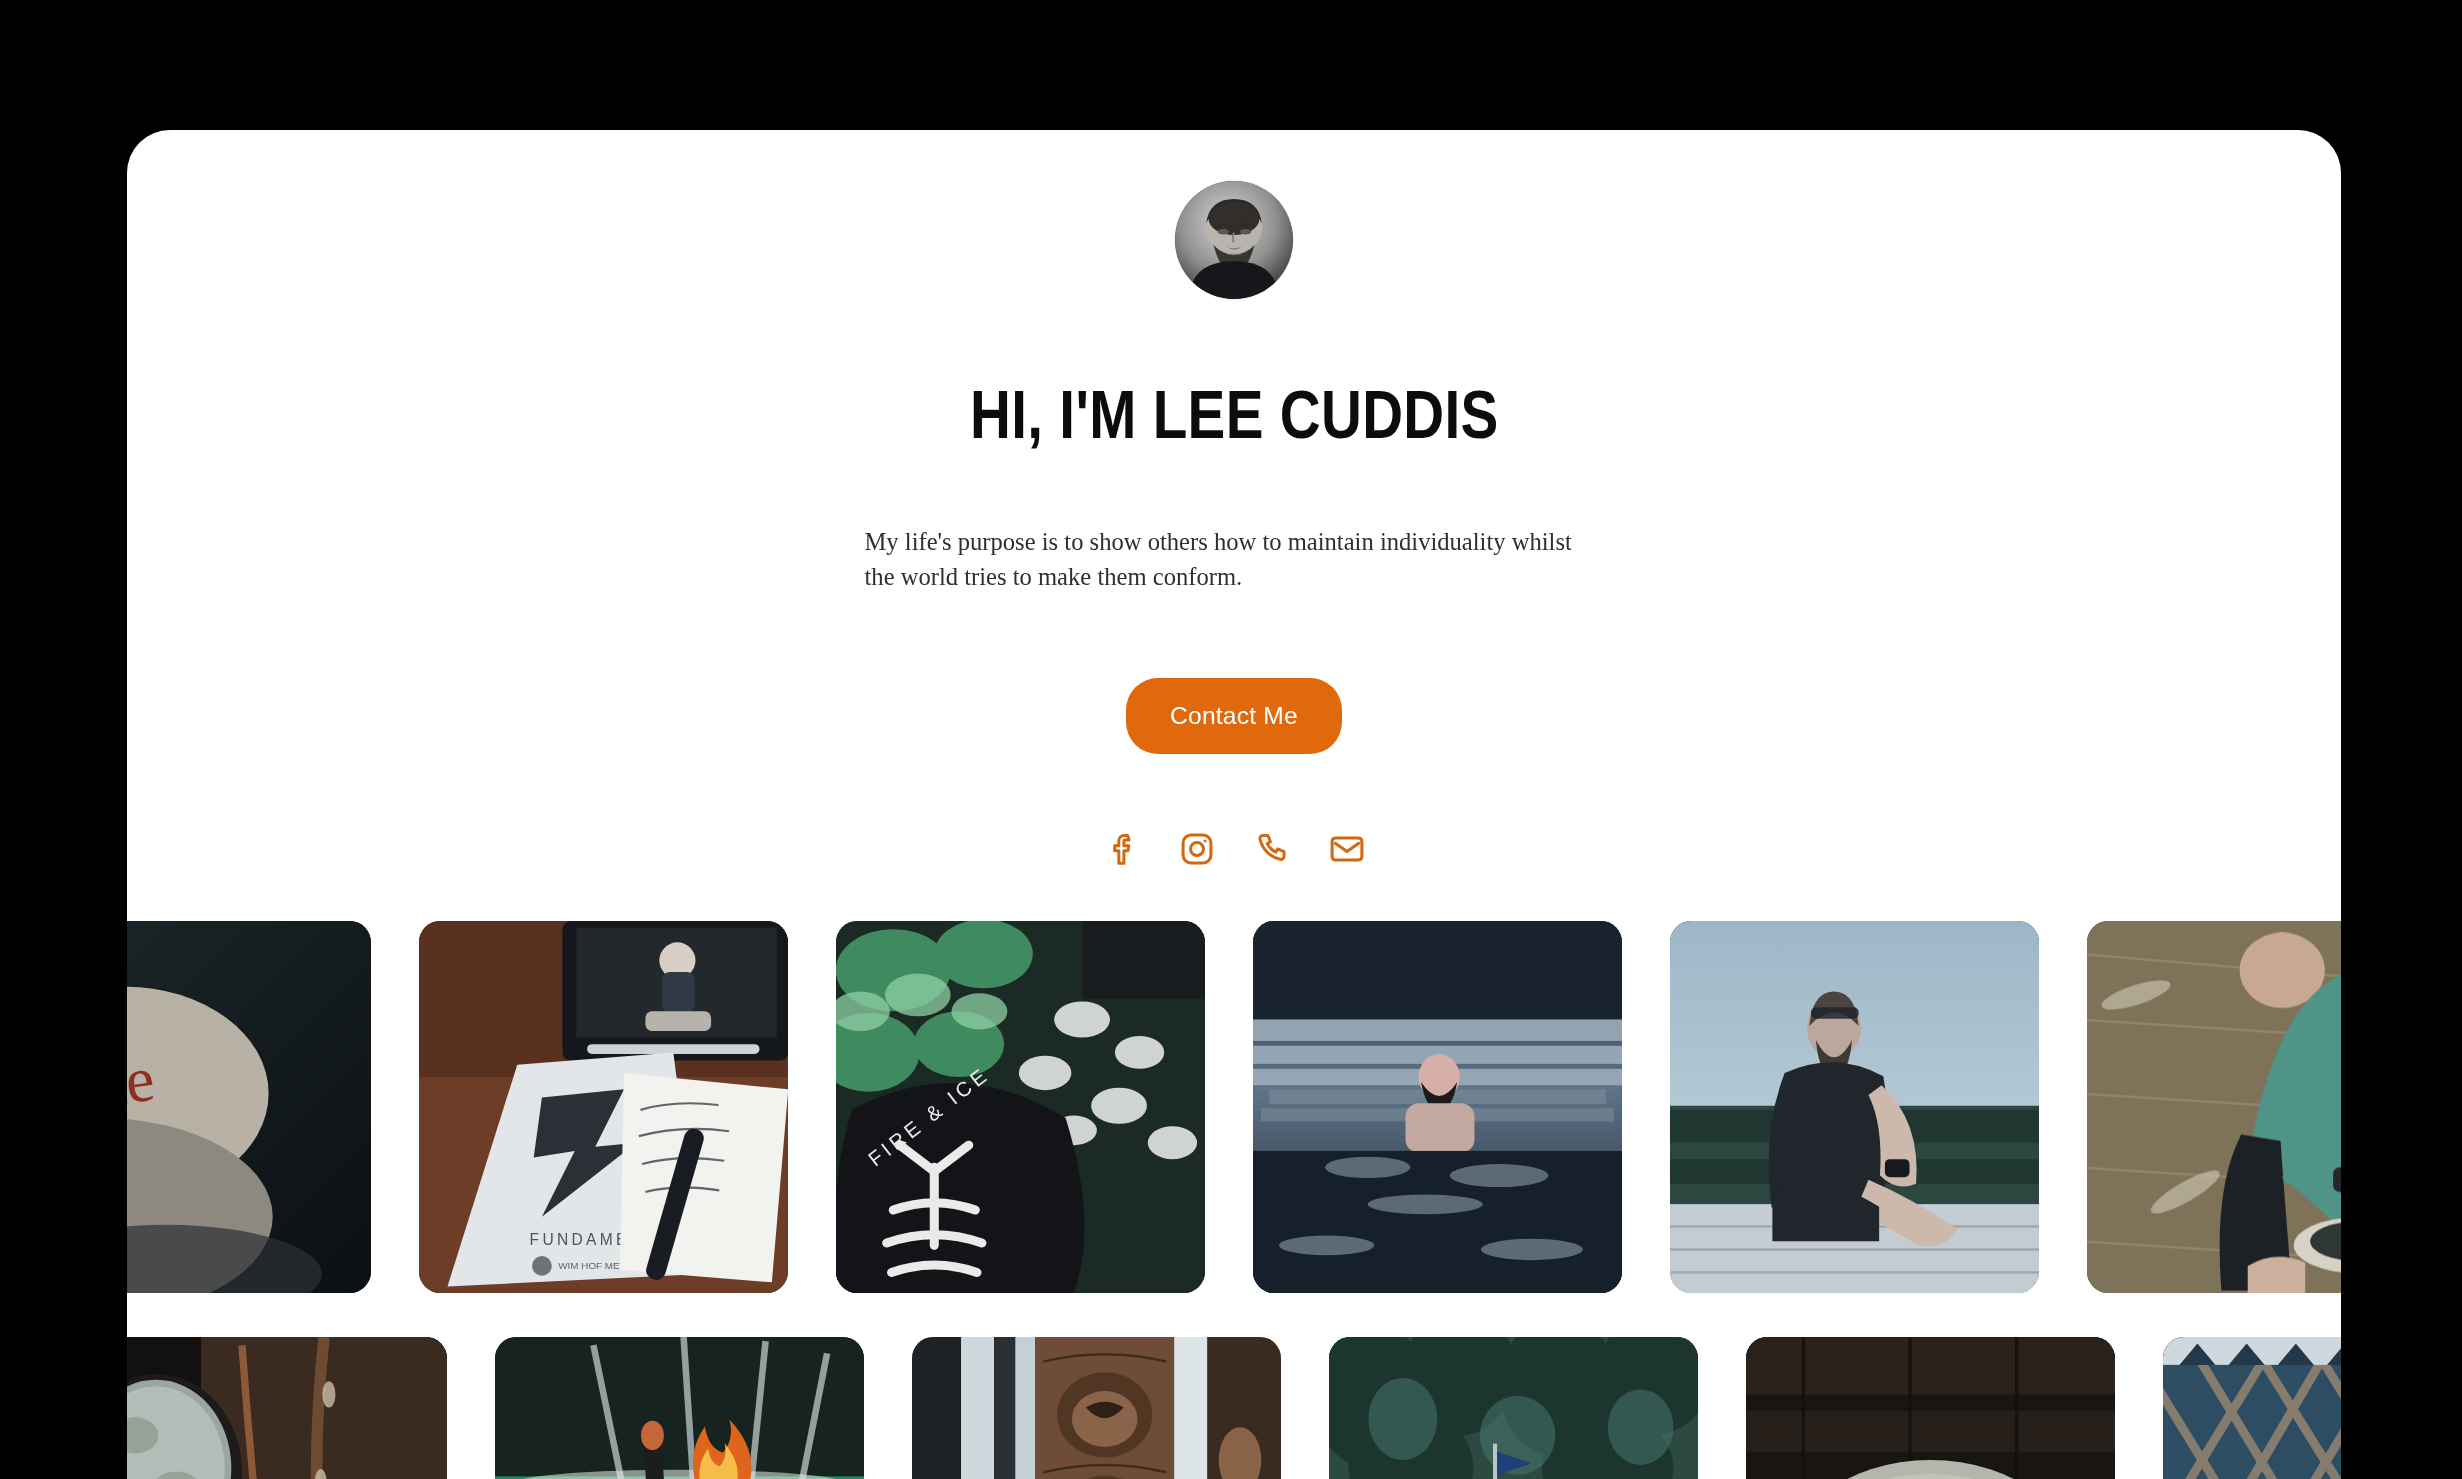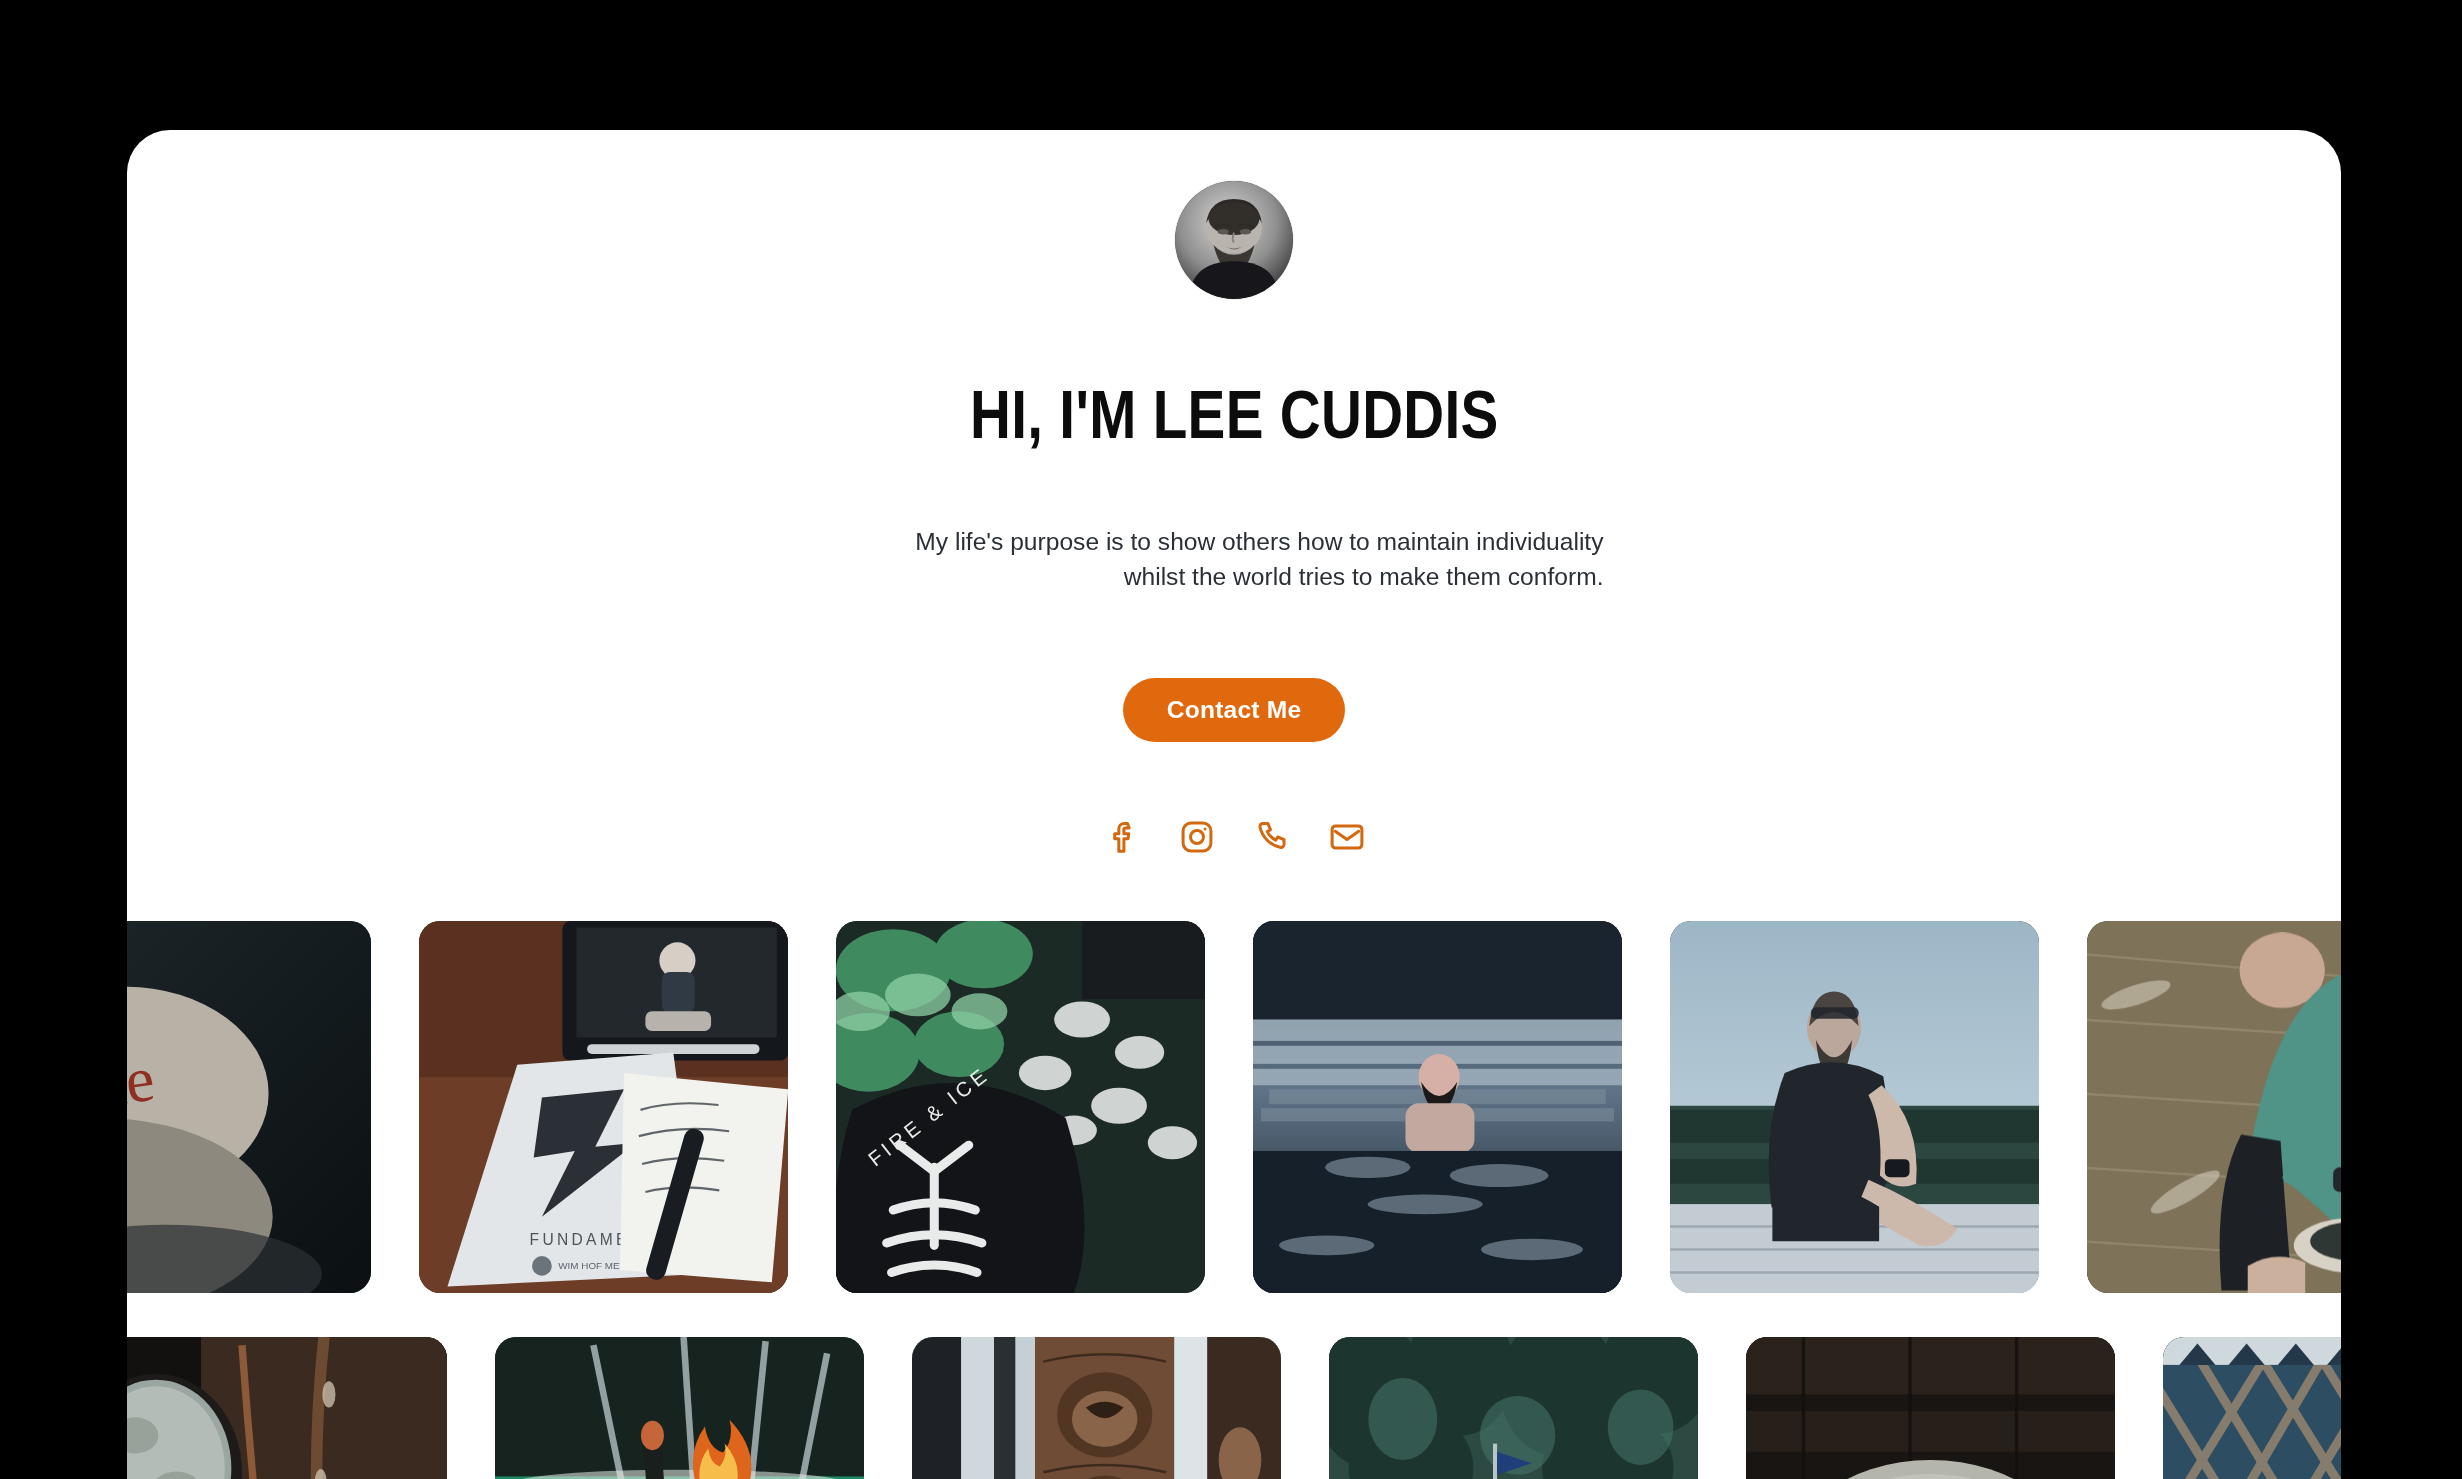--- a/index.html
+++ b/index.html
@@ -63,40 +63,41 @@
     color: #0c0c0c;
     text-transform: uppercase;
     transform: scaleX(0.82);
     transform-origin: center;
     white-space: nowrap;
   }
 
   .hero-sub {
     margin-top: 44px;
     width: 739px;
-    text-align: right;
+    text-align: left;
     font-size: 24.6px;
     line-height: 1.42;
     color: #2b3037;
     font-weight: 400;
+    font-family: Liberation Serif, serif;
   }
 
   .cta {
     margin-top: 51px;
     display: inline-flex;
     align-items: center;
     justify-content: center;
-    height: 64px;
+    height: 76px;
     padding: 0 44px;
     border: none;
     border-radius: 32px;
     background: #e0690e;
     color: #ffffff;
     font-size: 24.6px;
-    font-weight: 700;
+    font-weight: 400;
     letter-spacing: 0.2px;
     cursor: pointer;
     font-family: "Liberation Sans", sans-serif;
   }
 
   .socials {
     margin-top: 41px;
     display: flex;
     align-items: center;
     gap: 31px;

